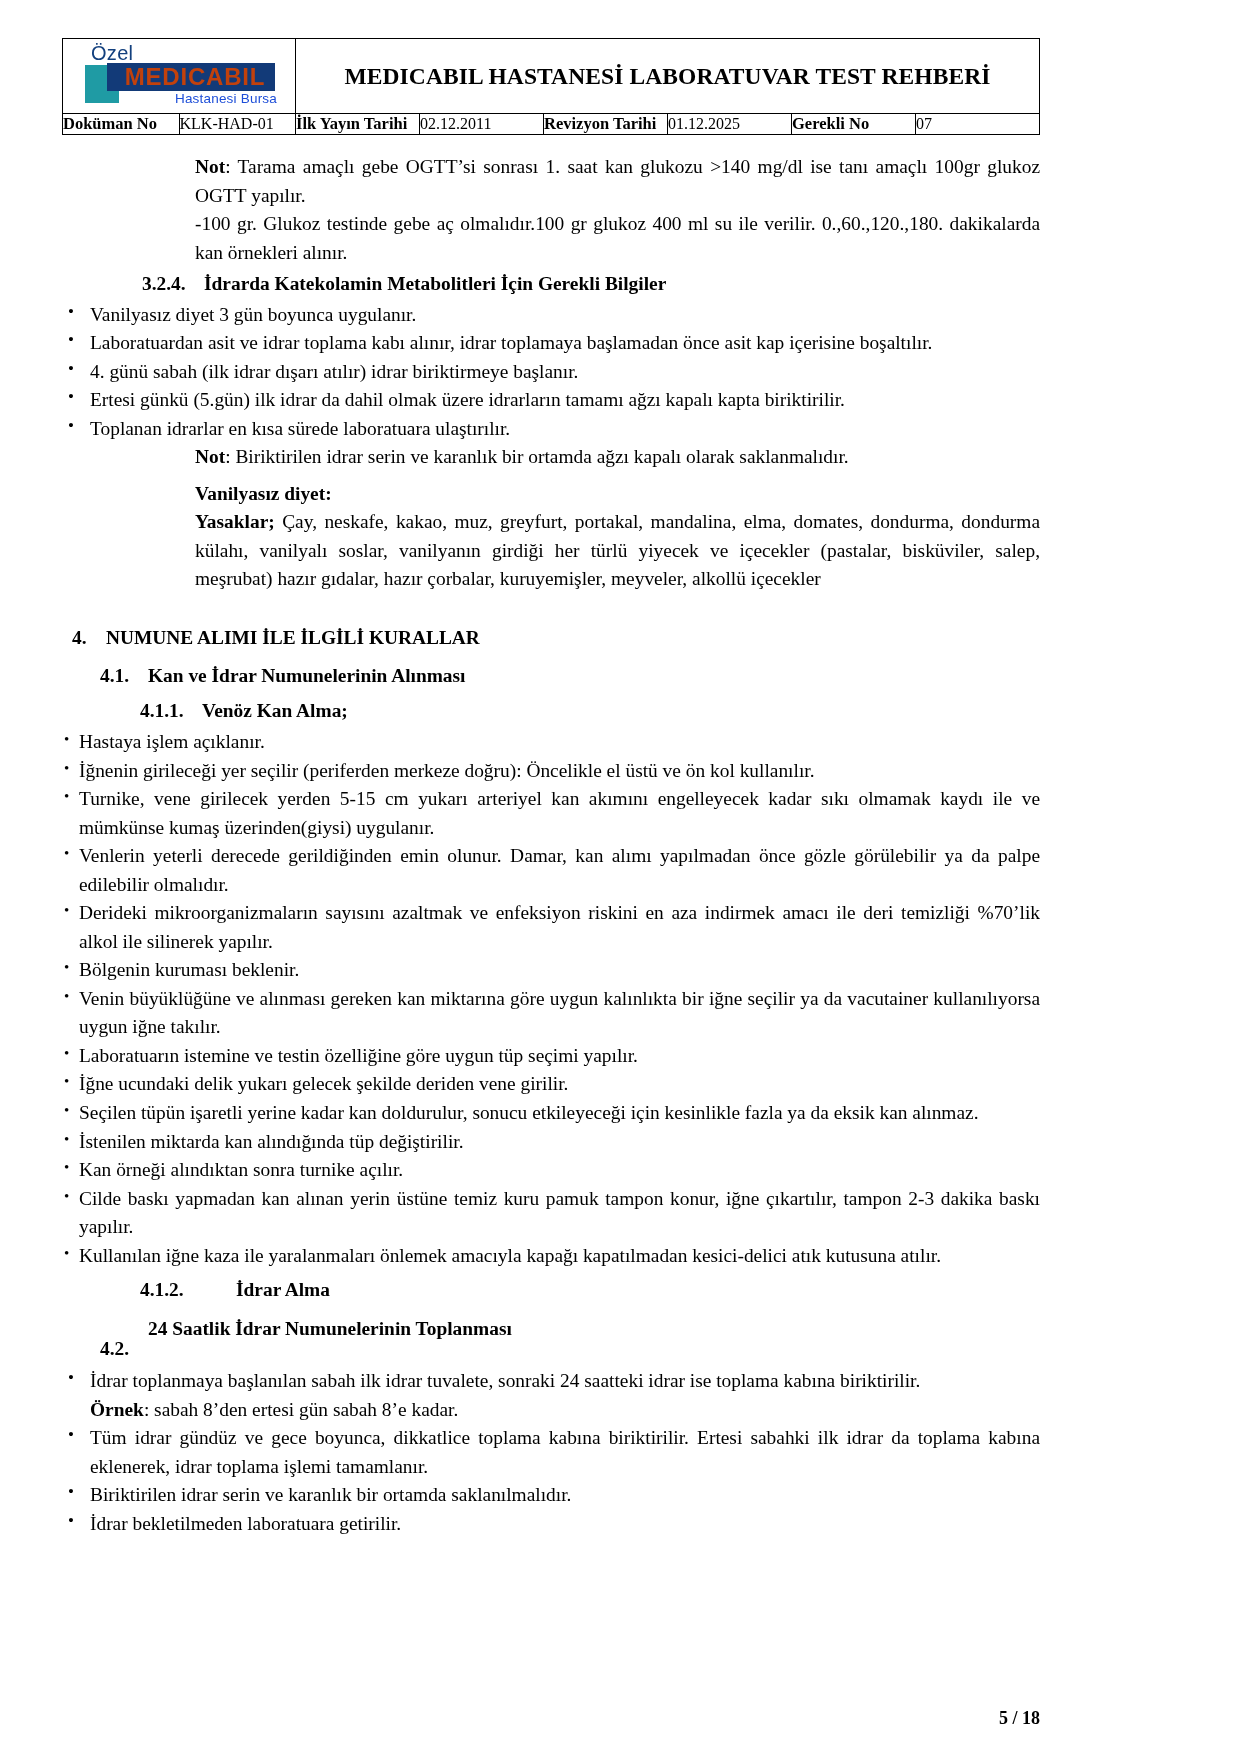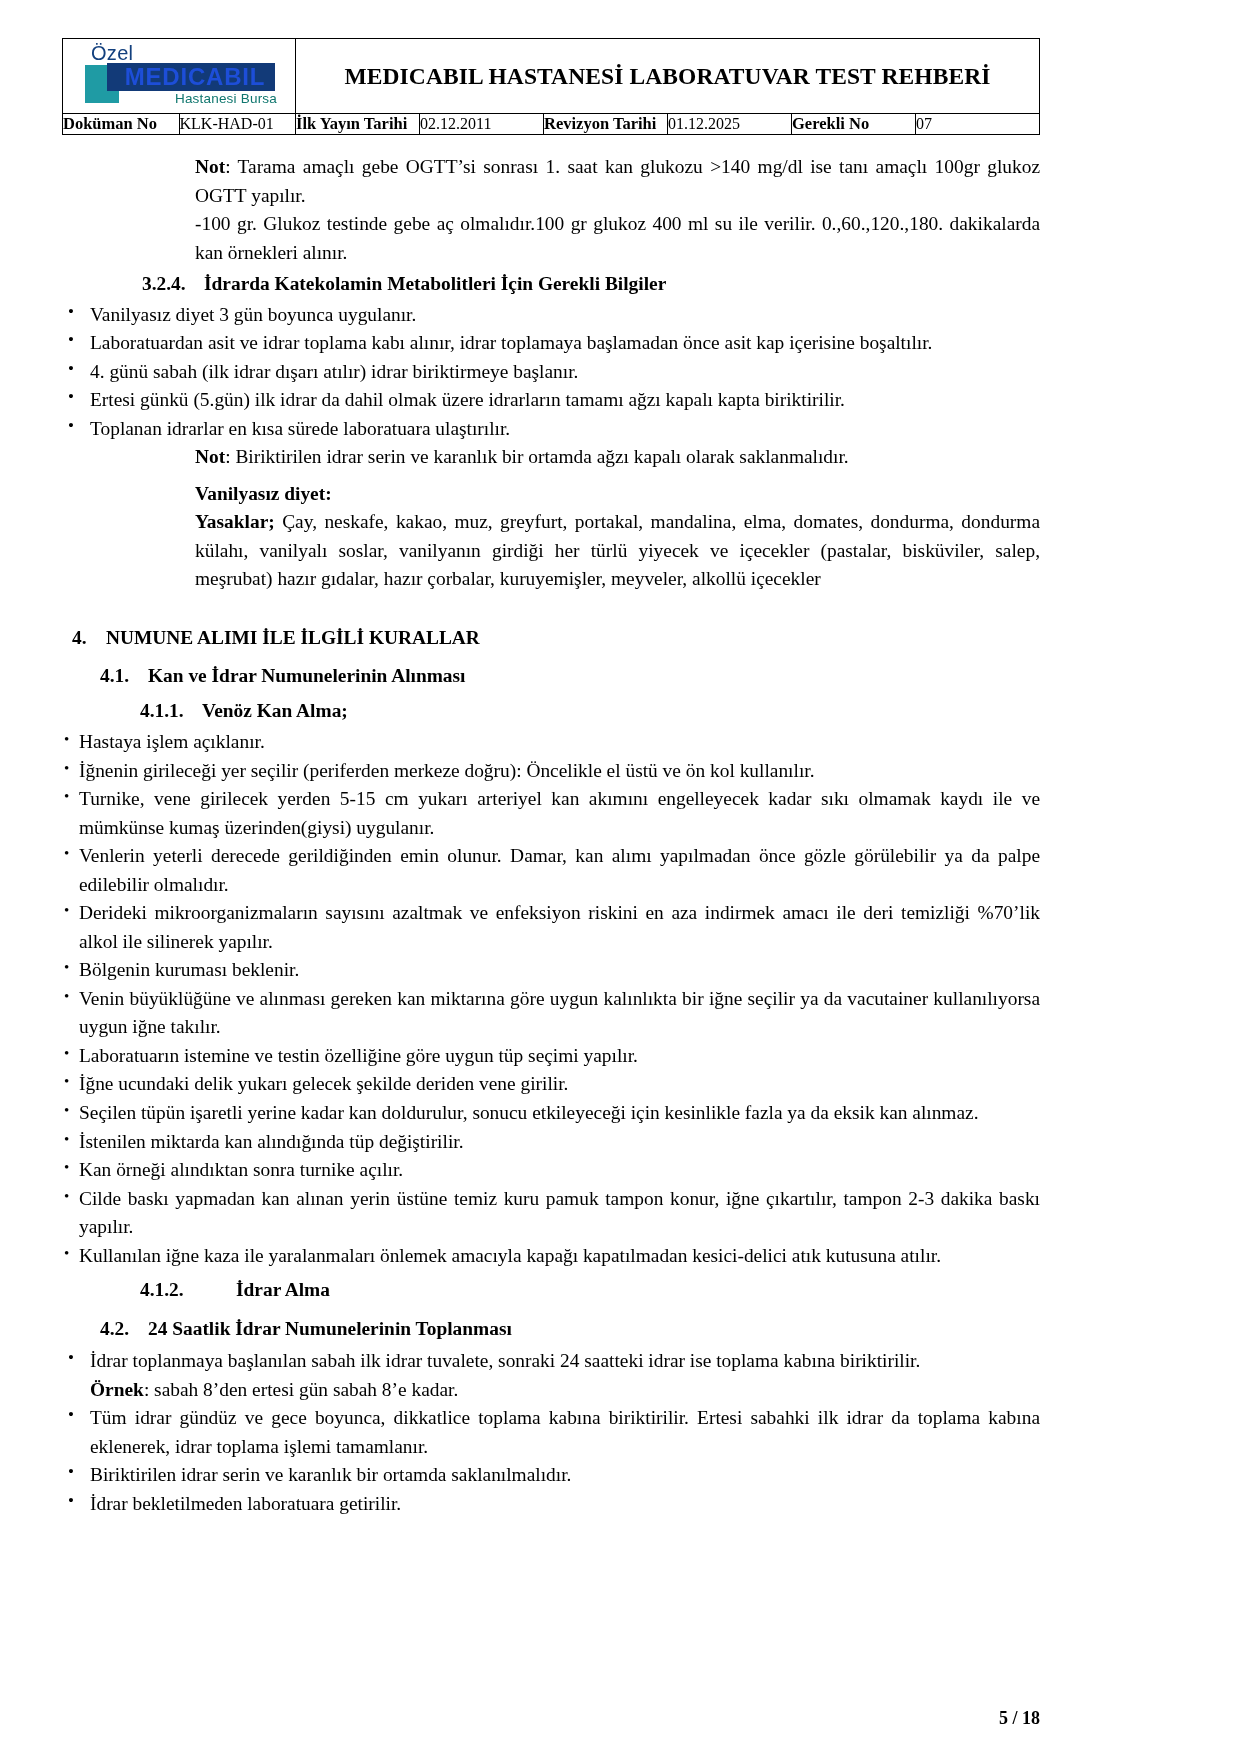--- a/index.html
+++ b/index.html
@@ -91,31 +91,31 @@
   }
   .logo-word {
     position: absolute;
     left: 52px;
     top: 21px;
     width: 160px;
     font-family: "Liberation Sans", sans-serif;
     font-size: 24px;
     line-height: 26px;
     font-weight: bold;
-    color: #1d4ed8;
+    color: #c2410c;
     letter-spacing: .8px;
     text-align: center;
   }
   .logo-sub {
     position: absolute;
     right: 4px;
     top: 48px;
     font-family: "Liberation Sans", sans-serif;
     font-size: 13.5px;
-    color: #0f766e;
+    color: #1d4ed8;
     letter-spacing: .2px;
   }
 
   
   .body {
     margin-top: 18px;
     font-size: 19.4px;
     line-height: 1.47;
   }
   .just { text-align: justify; }
@@ -132,21 +132,21 @@
   .h324 { margin: 3px 0 2px 80px; }
   .h4   { margin: 30px 0 4px 10px; font-size: 19.4px; }
   .h41  { margin: 10px 0 3px 38px; }
   .h411 { margin: 6px 0 3px 78px; }
   .h412 { margin: 6px 0 3px 78px; gap: 44px; }
   .h42  { margin: 10px 0 4px 38px; }
   .num-head .n { min-width: 0; white-space: nowrap; }
   .h4 .n  { width: 24px; }
   .h41 .n { width: 38px; }
   .h411 .n, .h412 .n { width: 52px; }
-  .h42 .n { width: 38px; }
+  .h42 .n { width: 38px; margin-top: 20px; }
   .h324 .n { width: 52px; }
 
   
   ul.dots {
     list-style: none;
     margin: 0;
     padding: 0;
   }
   ul.dots > li {
     position: relative;

